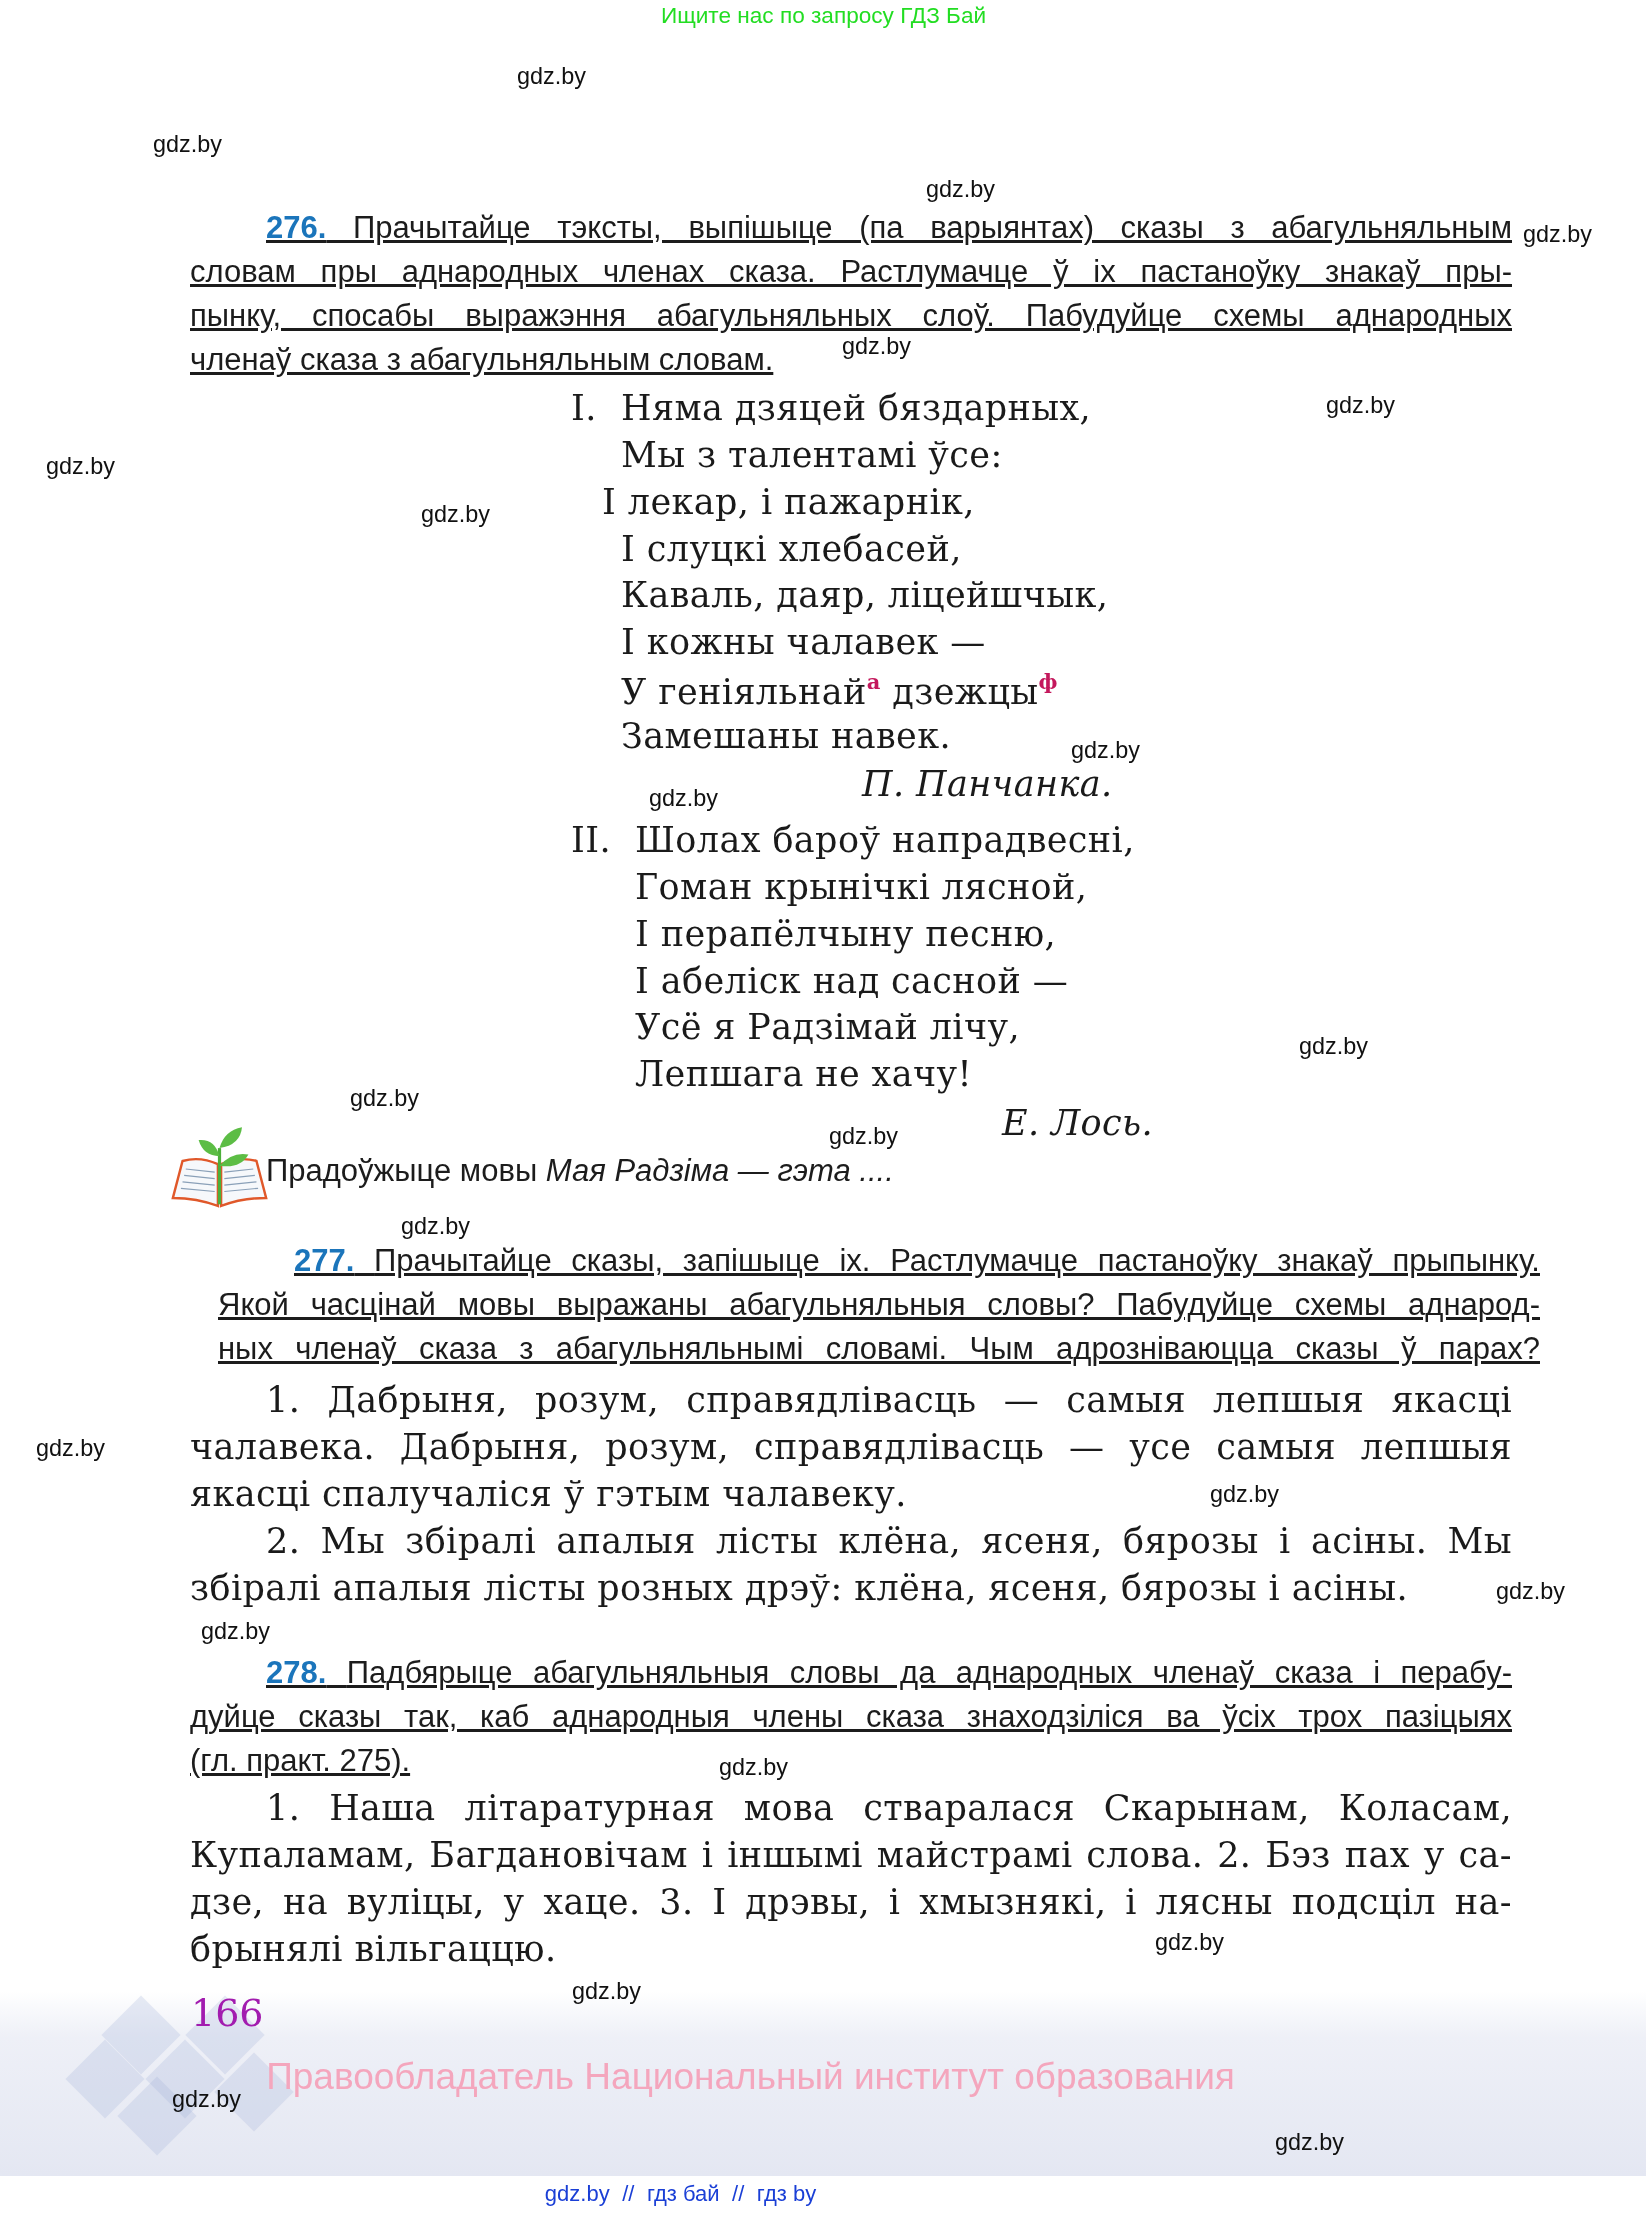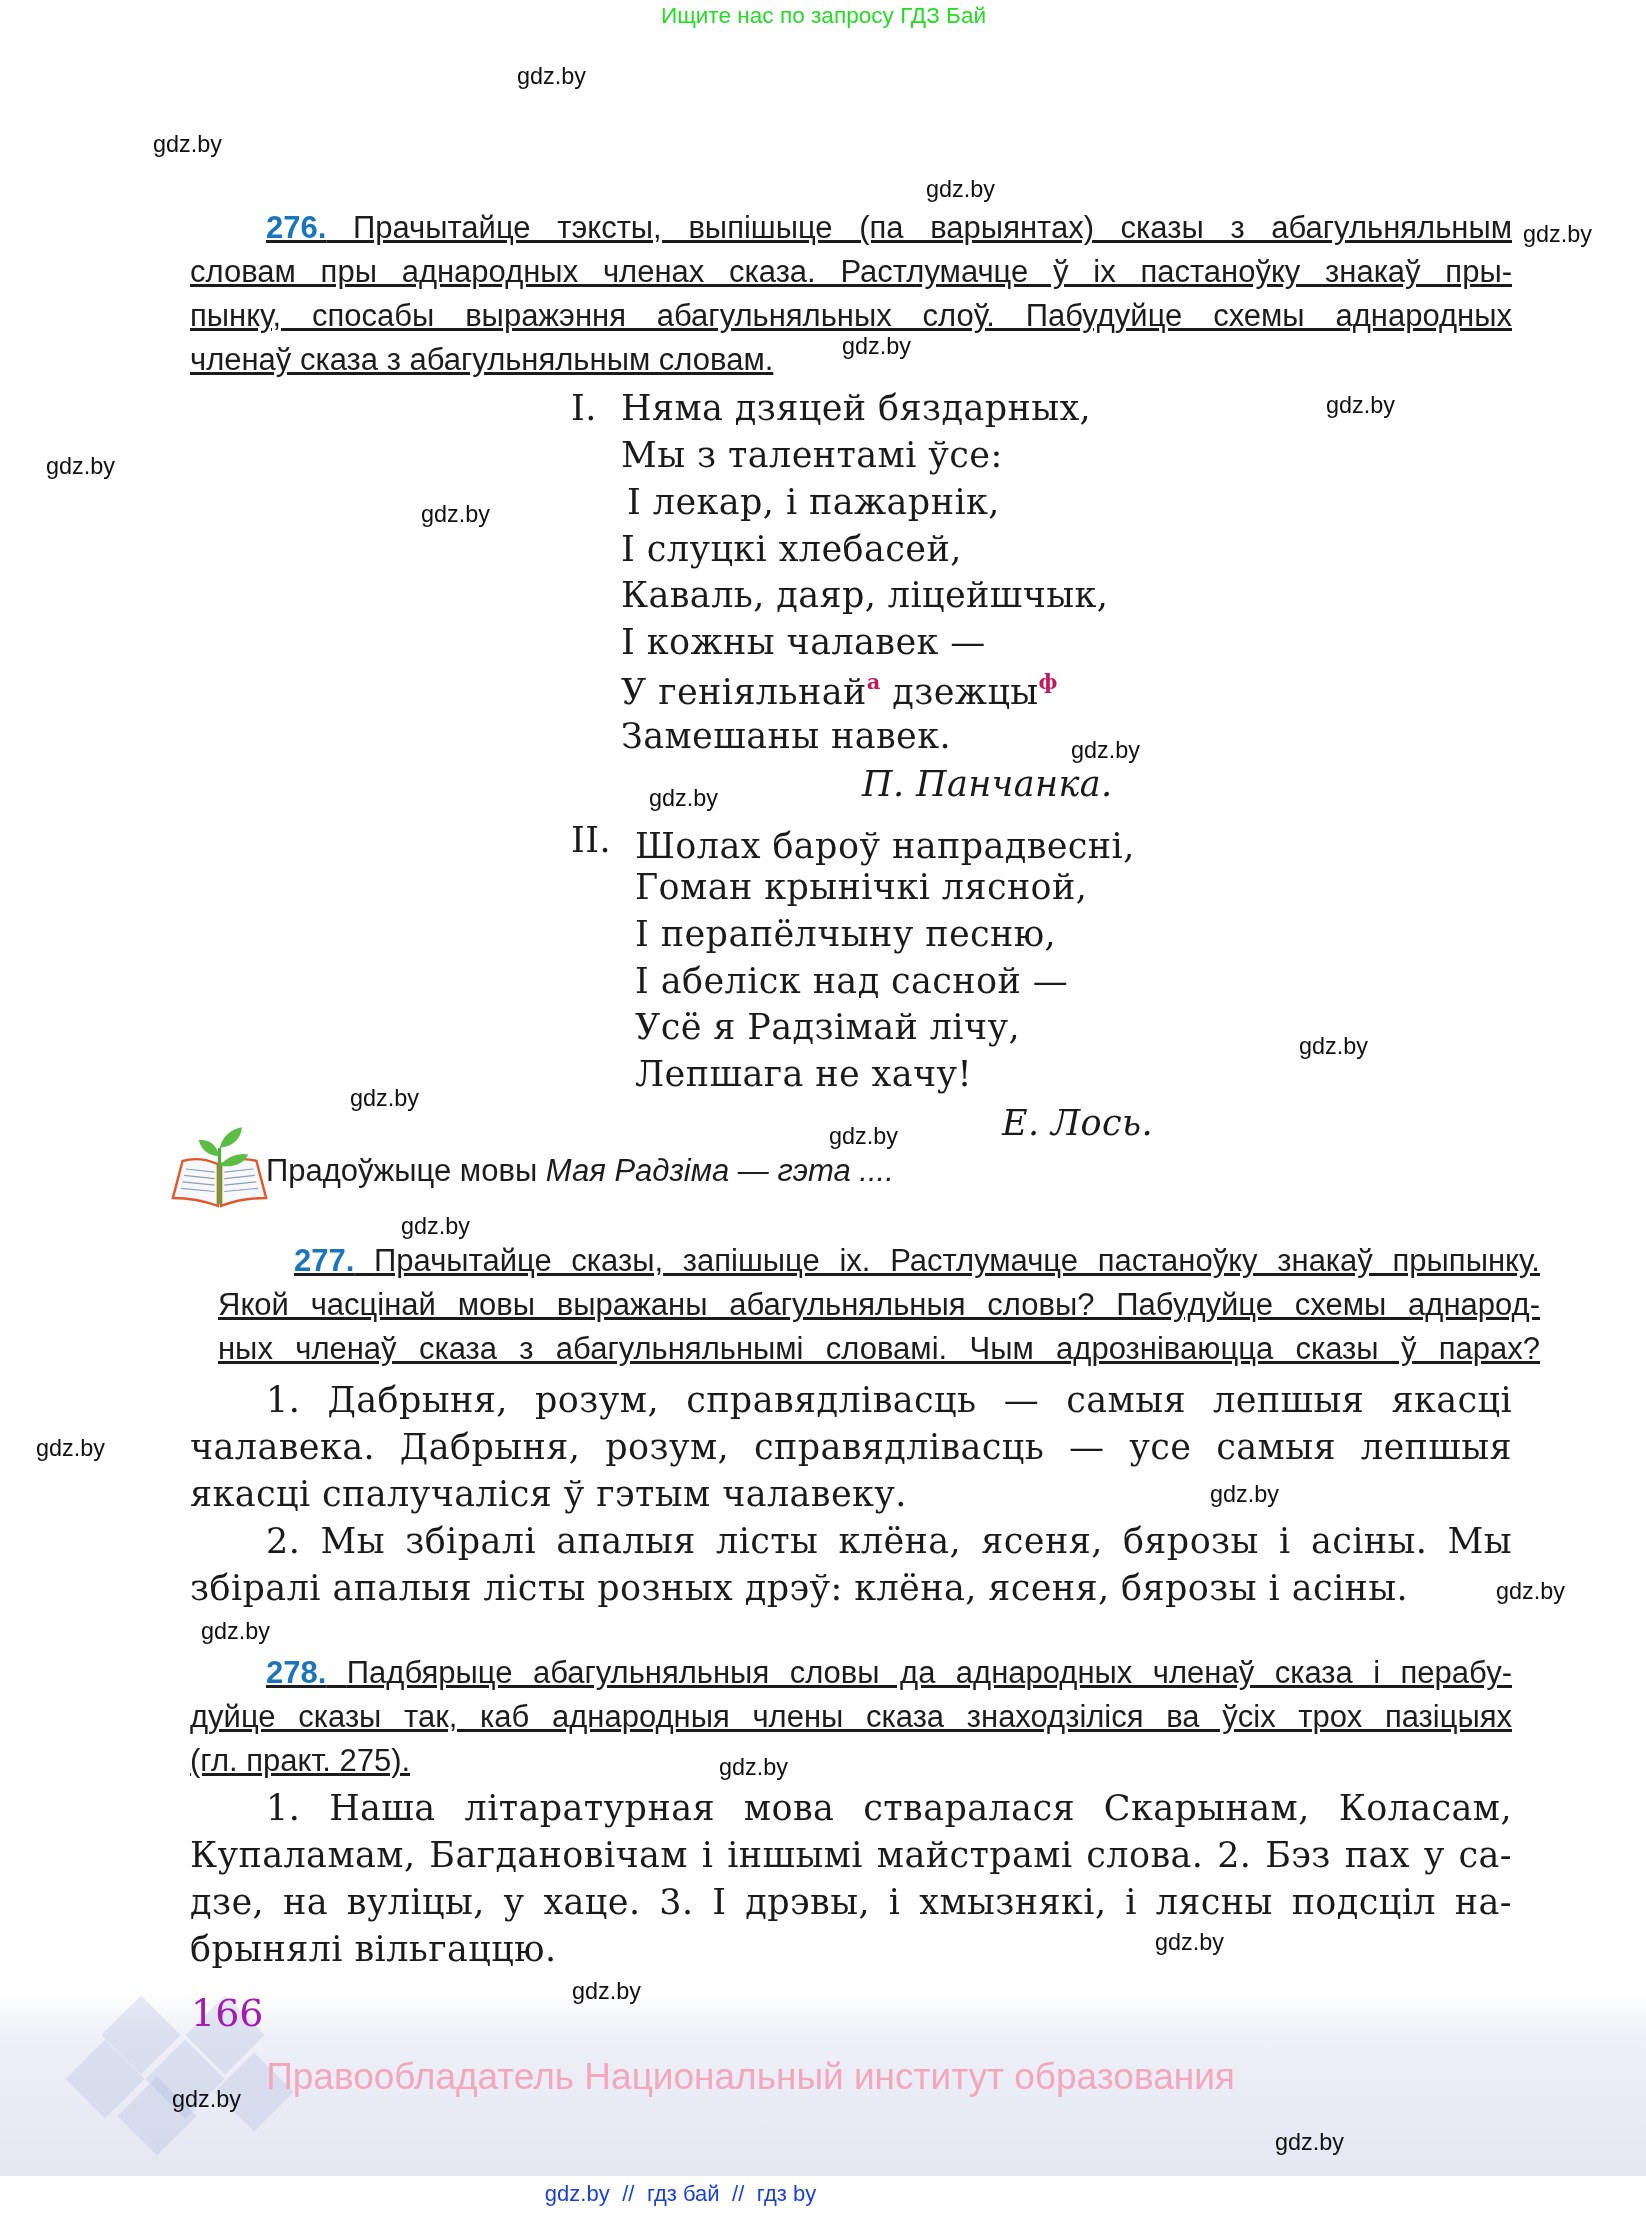--- a/index.html
+++ b/index.html
@@ -62,32 +62,32 @@
   <span class="line" style="text-indent:76px;"><span class="num">276.</span> <span>Прачытайце тэксты, выпішыце (па варыянтах) сказы з абагульняльным</span></span>
   <span class="line">словам пры аднародных членах сказа. Растлумачце ў іх пастаноўку знакаў пры-</span>
   <span class="line">пынку, спосабы выражэння абагульняльных слоў. Пабудуйце схемы аднародных</span>
   <span class="line last">членаў сказа з абагульняльным словам.</span>
 </div>
 
 <div>
   <span class="abs serif" style="left:571px; top:388px;">I.</span>
   <span class="abs serif poem-line" style="left:621px; top:388px;">Няма дзяцей бяздарных,</span>
   <span class="abs serif poem-line" style="left:621px; top:435px;">Мы з талентамі ўсе:</span>
-  <span class="abs serif poem-line" style="left:627px; top:482px;">І лекар, і пажарнік,</span>
+  <span class="abs serif poem-line" style="left:602px; top:482px;">І лекар, і пажарнік,</span>
   <span class="abs serif poem-line" style="left:621px; top:529px;">І слуцкі хлебасей,</span>
   <span class="abs serif poem-line" style="left:621px; top:575px;">Каваль, даяр, ліцейшчык,</span>
   <span class="abs serif poem-line" style="left:621px; top:622px;">І кожны чалавек —</span>
   <span class="abs serif poem-line" style="left:621px; top:669px;"><span>У геніяльнай</span><span class="sup">а</span><span> дзежцы</span><span class="sup">ф</span></span>
   <span class="abs serif poem-line" style="left:621px; top:716px;">Замешаны навек.</span>
   <span class="abs serif poem-line author" style="left:862px; top:764px;">П. Панчанка.</span>
 </div>
 
 <div>
   <span class="abs serif" style="left:571px; top:820px;">II.</span>
-  <span class="abs serif poem-line" style="left:635px; top:820px;margin-top:6px;">Шолах бароў напрадвесні,</span>
+  <span class="abs serif poem-line" style="left:635px; top:820px;">Шолах бароў напрадвесні,</span>
   <span class="abs serif poem-line" style="left:635px; top:867px;">Гоман крынічкі лясной,</span>
   <span class="abs serif poem-line" style="left:635px; top:914px;">І перапёлчыну песню,</span>
   <span class="abs serif poem-line" style="left:635px; top:961px;">І абеліск над сасной —</span>
   <span class="abs serif poem-line" style="left:635px; top:1007px;">Усё я Радзімай лічу,</span>
   <span class="abs serif poem-line" style="left:635px; top:1054px;">Лепшага не хачу!</span>
   <span class="abs serif poem-line author" style="left:1002px; top:1103px;">Е. Лось.</span>
 </div>
 
 <div class="abs" style="left:168px; top:1124px; width:103px; height:90px;">
   <svg width="103" height="90" viewBox="0 0 128 112">

